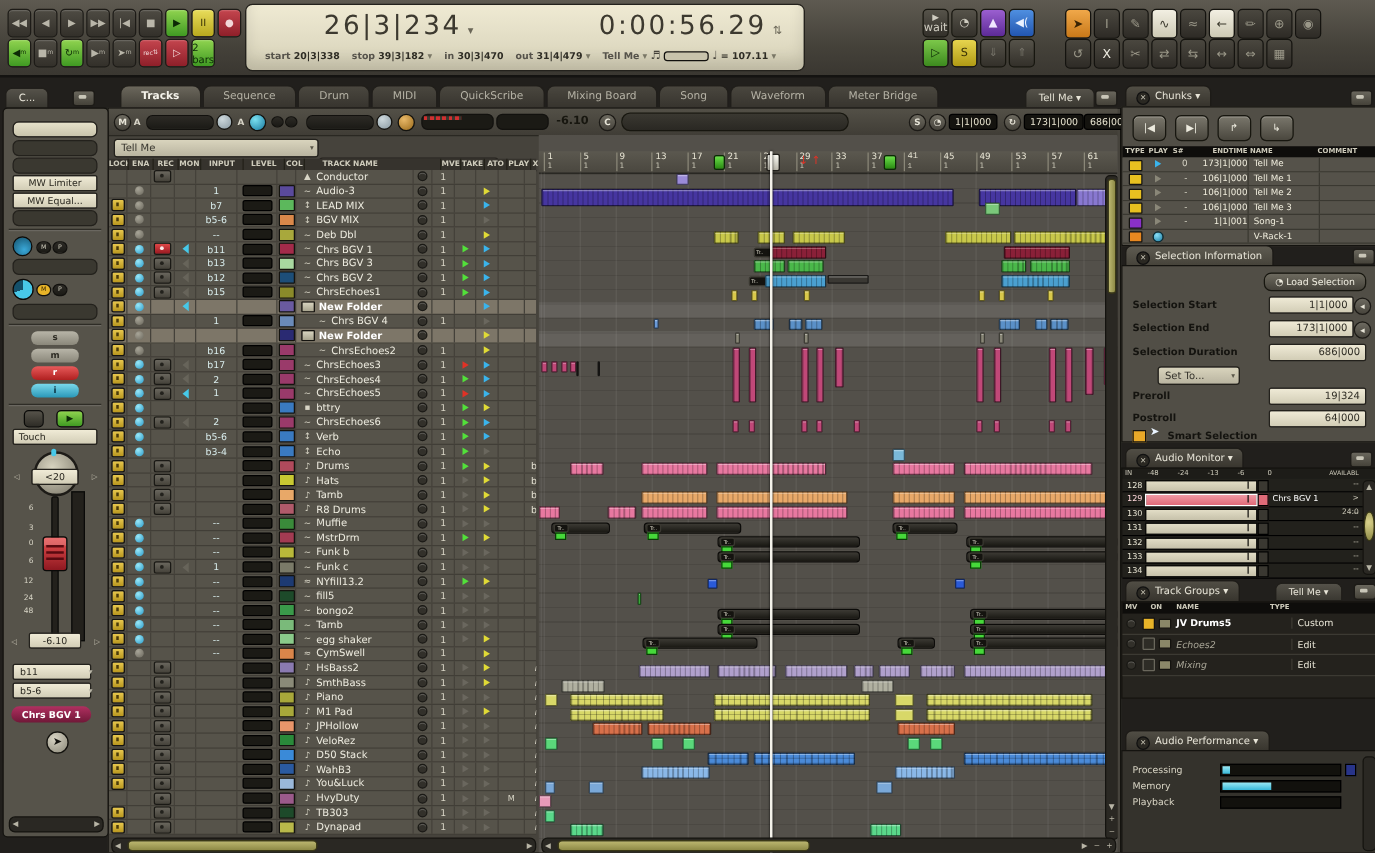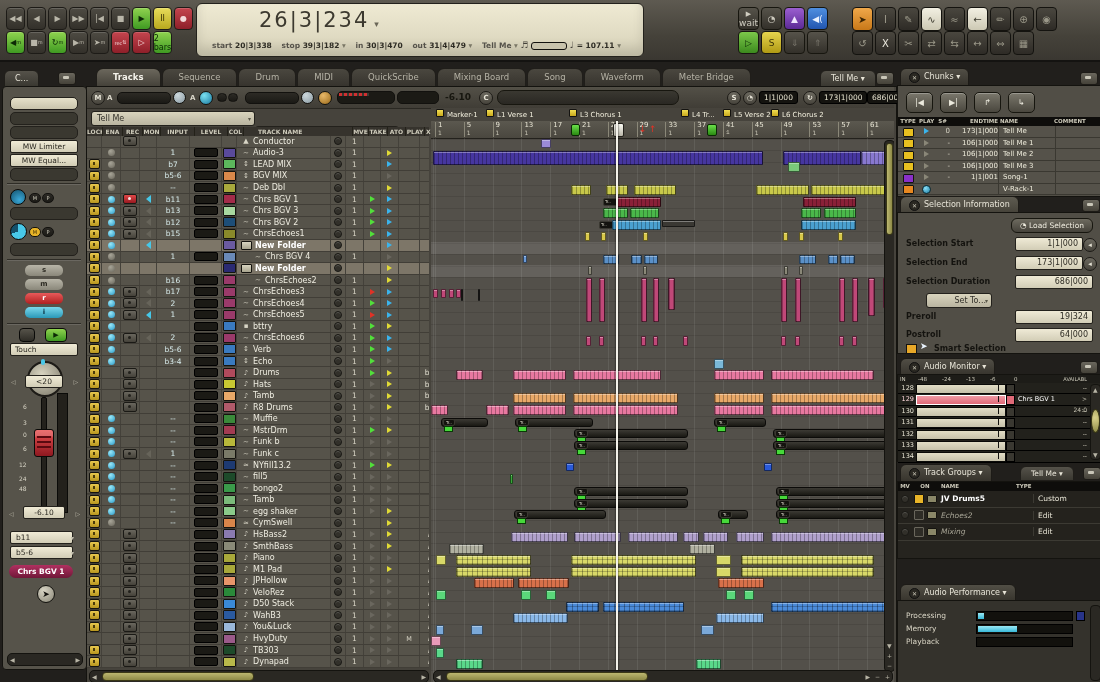--- a/index.html
+++ b/index.html
@@ -173,20 +173,21 @@
         </span><span class="tbtn">
           <span style="font-size: 8px;">➤</span>
           <span class="sub">m</span>
         </span><span class="tbtn red">
           <span style="font-size: 5px;">rec</span>
           <span class="sub">⇅</span>
         </span><span class="tbtn red">▷</span><span class="tbtn green">2 bars</span></div>
 
     <div class="abs counter">
       <div class="cnt-big" style="left:62px;"><span>26|3|234</span><span class="cnt-caret"> ▾</span></div>
+      <div class="cnt-big" style="left:282px;"><span>0:00:56.29</span><span class="cnt-caret"> ⇅</span></div>
       <div class="cnt-row">
         <span class="lab">start</span> <b>20|3|338</b>
         <span class="lab">stop</span> <b>39|3|182</b> <span style="color:#7a7766;">▾</span>
         <span class="lab">in</span> <b>30|3|470</b>
         <span class="lab">out</span> <b>31|4|479</b> <span style="color:#7a7766;">▾</span>
         <span class="lab">Tell Me</span> <span style="color:#7a7766;">▾</span>
         <span style="font-size:9px;">♬</span> <span class="pill" style="width:34px;height:6px;background:#c8c3ac;border-radius:3px;"></span>
         <span style="font-size:9px;"> ♩</span> <b>= 107.11</b> <span style="color:#7a7766;">▾</span>
       </div>
     </div>
@@ -2065,28 +2066,20 @@
             <div class="tri "></div>
           </div>
           <div class="c" style="width: 21px; flex: 0 0 21px;"></div>
           <div class="c" style="width: 36px; flex: 0 0 36px;">
             <div class="outtxt it">rsn4-</div>
           </div>
         </div>
       </div>
 
     <div class="abs seq">
-      <div class="mrow" id="marker-row">
-          <div class="mk" style="left: 5px;">Marker-1</div>
-          <div class="mk" style="left: 55px;">L1 Verse 1</div>
-          <div class="mk" style="left: 138px;">L3 Chorus 1</div>
-          <div class="mk" style="left: 250px;">L4 Tr...</div>
-          <div class="mk" style="left: 292px;">L5 Verse 2</div>
-          <div class="mk" style="left: 340px;">L6 Chorus 2</div>
-        </div>
       <div class="ruler" id="ruler">
           <div class="bart" style="left: 4px;">1<span>1</span></div>
           <div class="bart" style="left: 32.8px;">5<span>1</span></div>
           <div class="bart" style="left: 61.6px;">9<span>1</span></div>
           <div class="bart" style="left: 90.4px;">13<span>1</span></div>
           <div class="bart" style="left: 119.2px;">17<span>1</span></div>
           <div class="bart" style="left: 148px;">21<span>1</span></div>
           <div class="bart" style="left: 176.8px;">25<span>1</span></div>
           <div class="bart" style="left: 205.6px;">29<span>1</span></div>
           <div class="bart" style="left: 234.4px;">33<span>1</span></div>
@@ -2409,21 +2402,21 @@
   <div class="pbody" style="left:897px;top:212px;width:203px;height:140px;">
     <div class="abtn" style="right:8px;top:5px;">◔ <span>Load Selection</span></div>
     <div class="flabel" style="left:8px;top:26px;">Selection Start</div>
     <div class="field" style="right:18px;top:24px;width:58px;">1|1|000</div>
     <div class="circ" style="position:absolute;right:4px;top:25px;">◂</div>
     <div class="flabel" style="left:8px;top:45px;">Selection End</div>
     <div class="field" style="right:18px;top:43px;width:58px;">173|1|000</div>
     <div class="circ" style="position:absolute;right:4px;top:44px;">◂</div>
     <div class="flabel" style="left:8px;top:64px;">Selection Duration</div>
     <div class="field" style="right:8px;top:62px;width:68px;">686|000</div>
-    <div class="selbox" style="position:absolute;left:28px;top:80px;width:54px;text-align:right;">Set To...</div>
+    <div class="selbox" style="position:absolute;left:28px;top:80px;width:54px;">Set To...</div>
     <div class="flabel" style="left:8px;top:99px;">Preroll</div>
     <div class="field" style="right:8px;top:97px;width:68px;">19|324</div>
     <div class="flabel" style="left:8px;top:117px;">Postroll</div>
     <div class="field" style="right:8px;top:115px;width:68px;">64|000</div>
     <div style="position:absolute;left:8px;top:131px;width:9px;height:8px;background:#e8a828;border:1px solid #141310;"></div>
     <div style="position:absolute;left:22px;top:128px;color:#eaf4ff;font-size:9px;">➤</div>
     <div class="flabel" style="left:36px;top:131px;">Smart Selection</div>
   </div>
 
   <div class="panel-h" style="left:900px;top:358px;">

